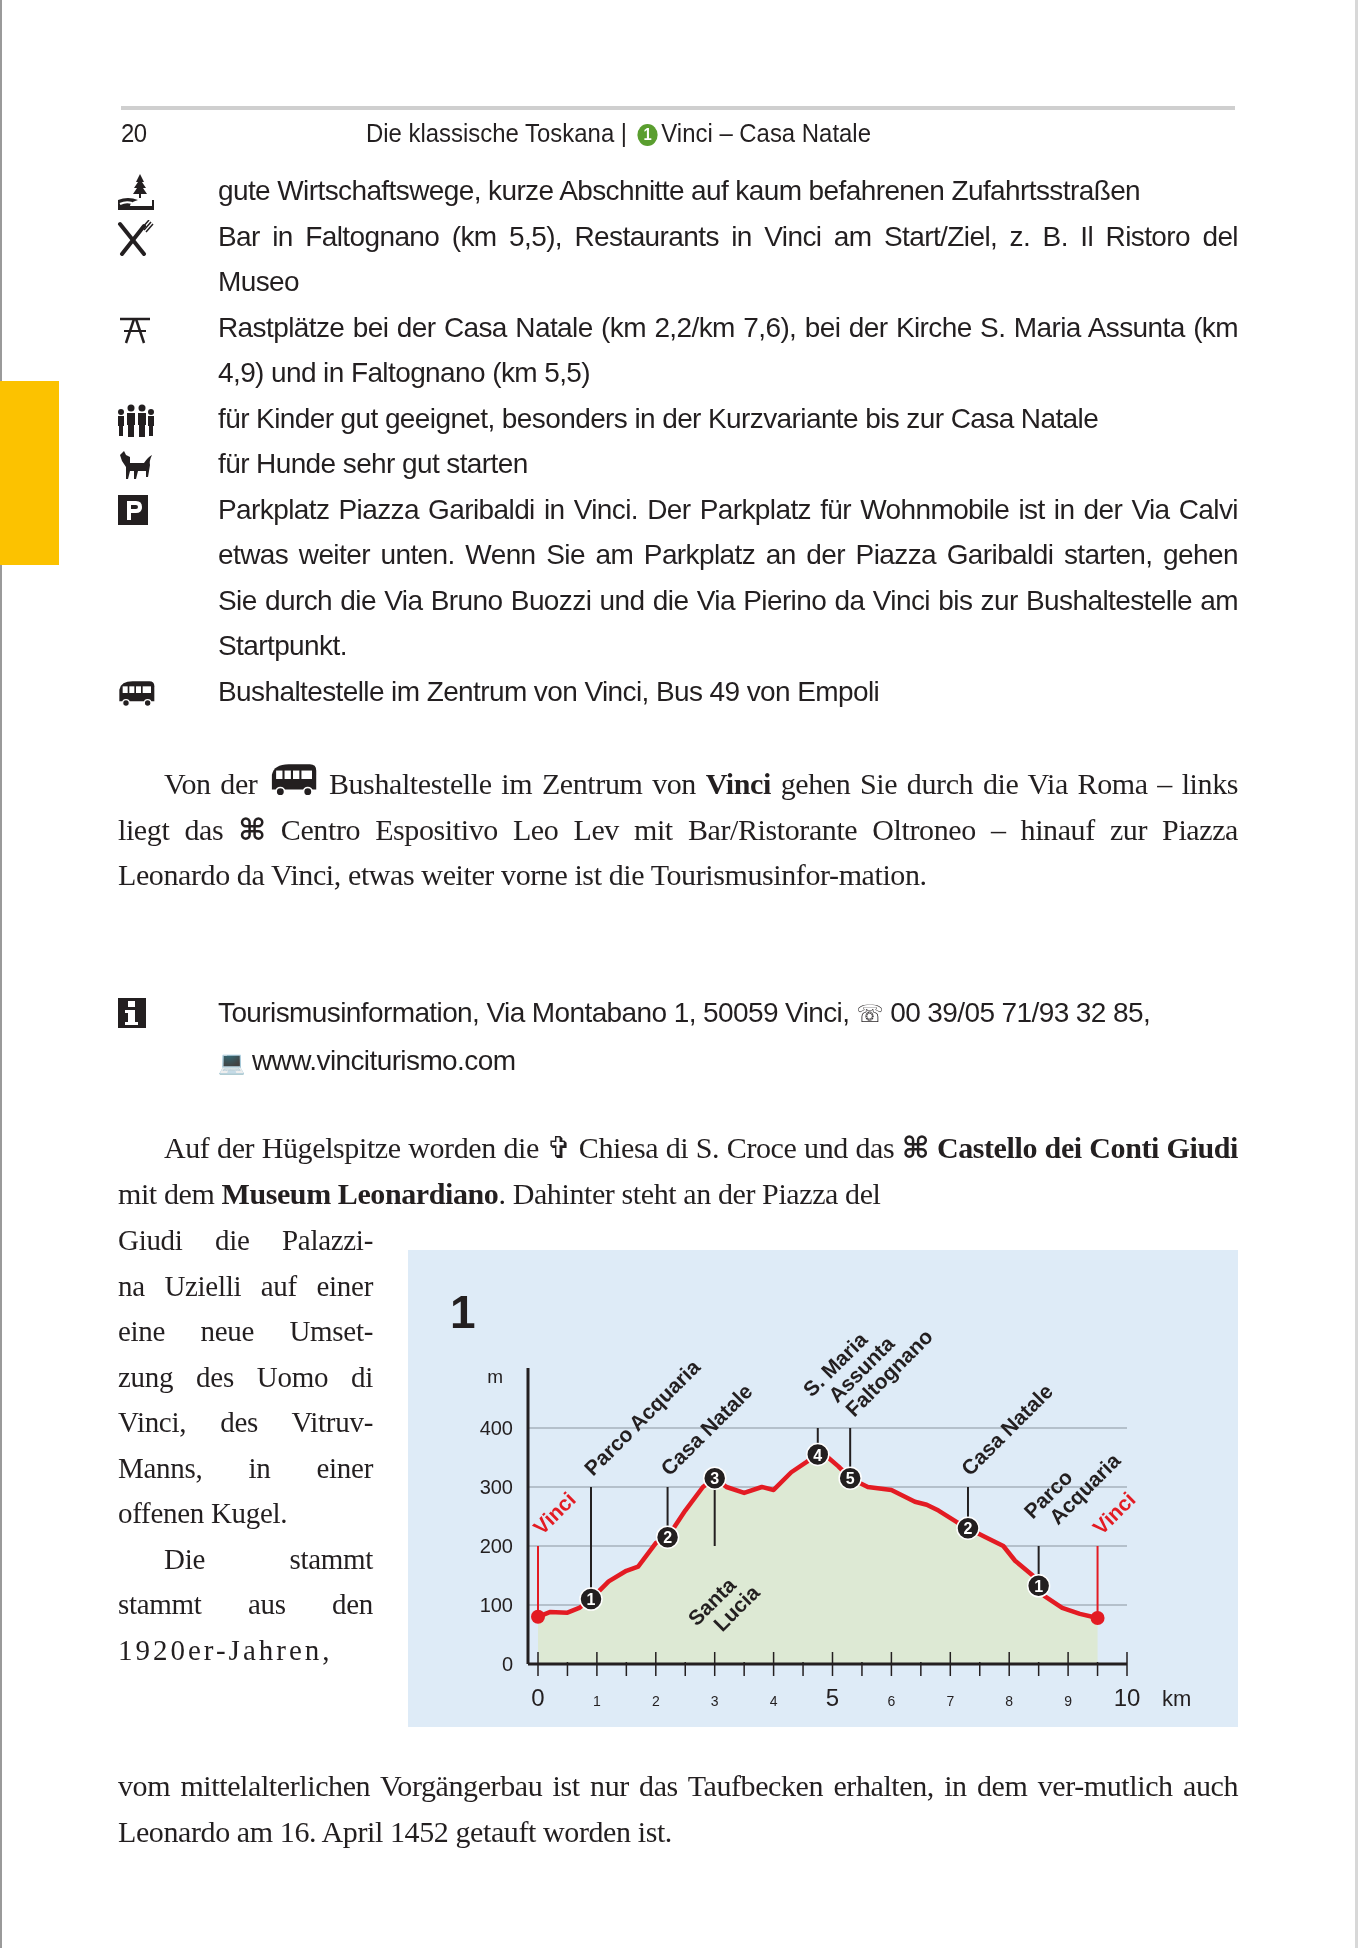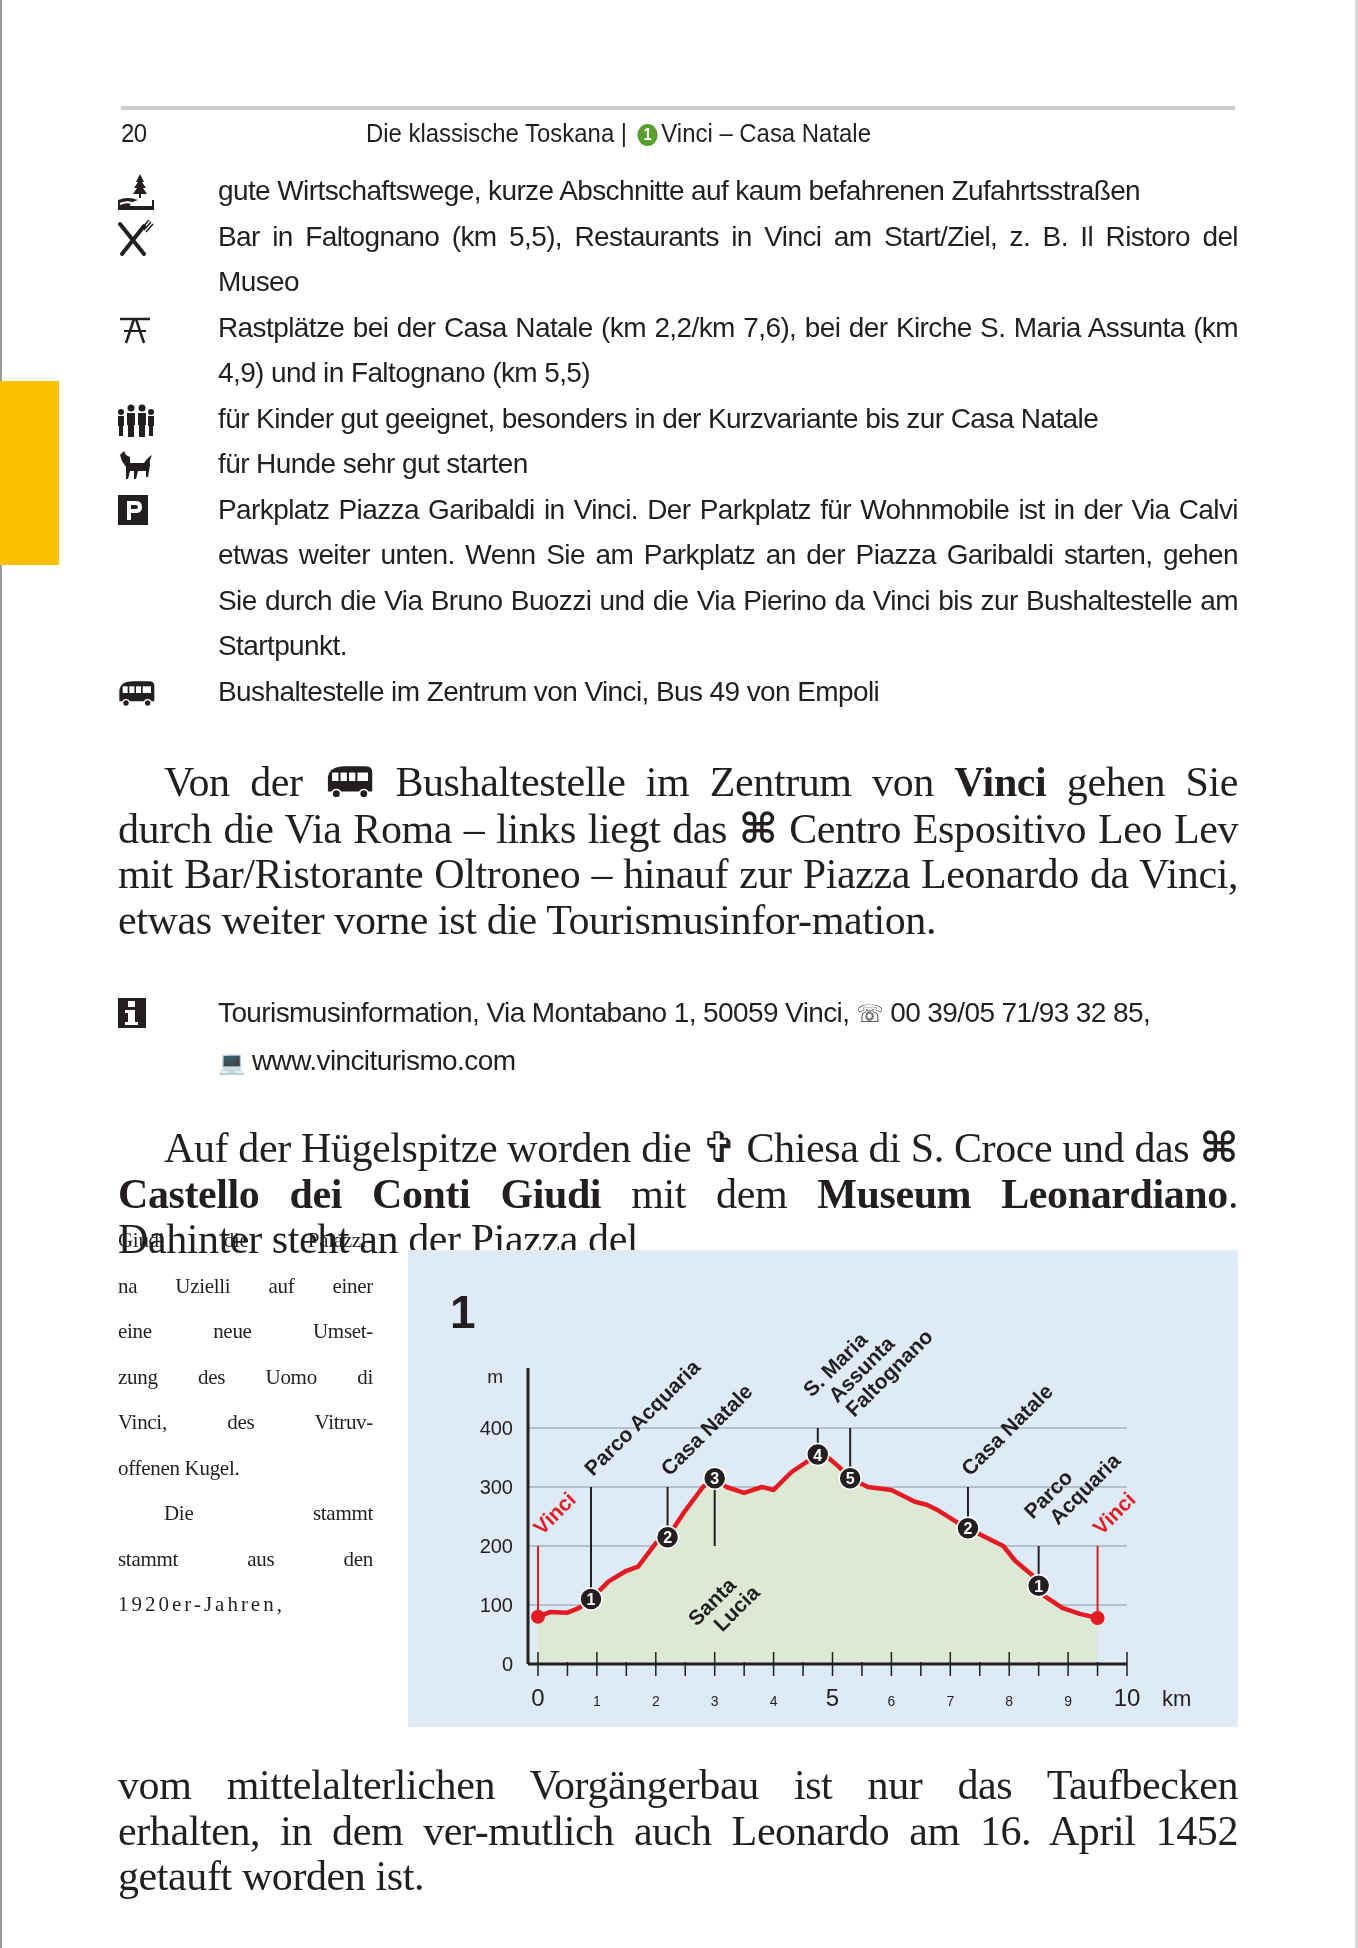--- a/index.html
+++ b/index.html
@@ -12,28 +12,28 @@
   .header .page-num { position:absolute; left:0; top:0; font-size:26px; letter-spacing:-0.5px; transform:scaleX(0.92); transform-origin:left; }
   .header .running-title { position:absolute; left:245px; top:0; font-size:26px; white-space:nowrap; transform:scaleX(0.92); transform-origin:left; }
   .header .tour-badge { display:inline-block; width:22px; height:22px; border-radius:50%; background:#5a9e2f; color:#fff; font-size:16px; font-weight:bold; text-align:center; line-height:22px; vertical-align:2px; margin:0 4px; }
   .header-rule { position:absolute; left:121px; top:106px; width:1114px; height:4px; background:#cfcfcf; }
 
   .facts { position:absolute; left:116px; top:168px; width:1122px; }
   .fact { position:relative; padding-left:102px; font-size:28px; line-height:45.5px; transform-origin:left; }
   .fact .txt { display:block; text-align:justify; letter-spacing:-0.6px; font-stretch:condensed; }
   .fact .ico { position:absolute; left:0; top:6px; width:40px; height:36px; }
 
-  .body-text { position:absolute; left:118px; width:1120px; font-family:"Liberation Serif", serif; font-size:42px; line-height:45.5px; text-align:justify; letter-spacing:-0.4px; }
+  .body-text { position:absolute; left:118px; width:1120px; font-family:"Liberation Serif", serif; font-size:30px; line-height:45.5px; text-align:justify; letter-spacing:-0.4px; }
   .body-text .indent { display:inline-block; width:46px; }
   .body-text b { font-weight:bold; }
   .inline-ico { display:inline-block; vertical-align:-4px; }
 
   .info-block { position:absolute; left:116px; top:990px; width:1122px; }
 
-  .narrow-col { position:absolute; left:118px; top:1218px; width:255px; font-family:"Liberation Serif", serif; font-size:21px; line-height:45.5px; text-align:justify; letter-spacing:-0.3px; }
+  .narrow-col { position:absolute; left:118px; top:1218px; width:255px; font-family:"Liberation Serif", serif; font-size:29px; line-height:45.5px; text-align:justify; letter-spacing:-0.3px; }
   .narrow-col p { margin:0; text-align:justify; text-align-last:justify; }
   .narrow-col p.last { text-align-last:left; }
 
   .chart-box { position:absolute; left:408px; top:1250px; width:830px; height:477px; background:#deebf7; }
 </style>
 </head>
 <body>
 
 <div class="page-border-left"></div>
 <div class="page-border-right"></div>
@@ -160,20 +160,21 @@
   <span>mit dem</span>
   <b>Museum Leonardiano</b><span>. Dahinter steht an der Piazza del</span>
 </div>
 
 <div class="narrow-col">
   <p>Giudi die Palazzi-</p>
   <p>na Uzielli auf einer</p>
   <p>eine neue Umset-</p>
   <p>zung des Uomo di</p>
   <p>Vinci, des Vitruv-</p>
+  <p>Manns, in einer</p>
   <p class="last">offenen Kugel.</p>
   <p style="padding-left:46px;">Die stammt</p>
   <p>stammt aus den</p>
   <p style="letter-spacing:3px;">1920er-Jahren,</p>
 </div>
 
 <div class="chart-box">
   <svg id="profile-svg" width="830" height="477" viewBox="0 0 830 477" style="font-family:'Liberation Sans',sans-serif;">
       <text x="42" y="78" font-size="46" font-weight="bold" fill="#231f20">1</text>
       <line x1="120" y1="355" x2="719" y2="355" stroke="#8a96a0" stroke-width="1.2"></line>

